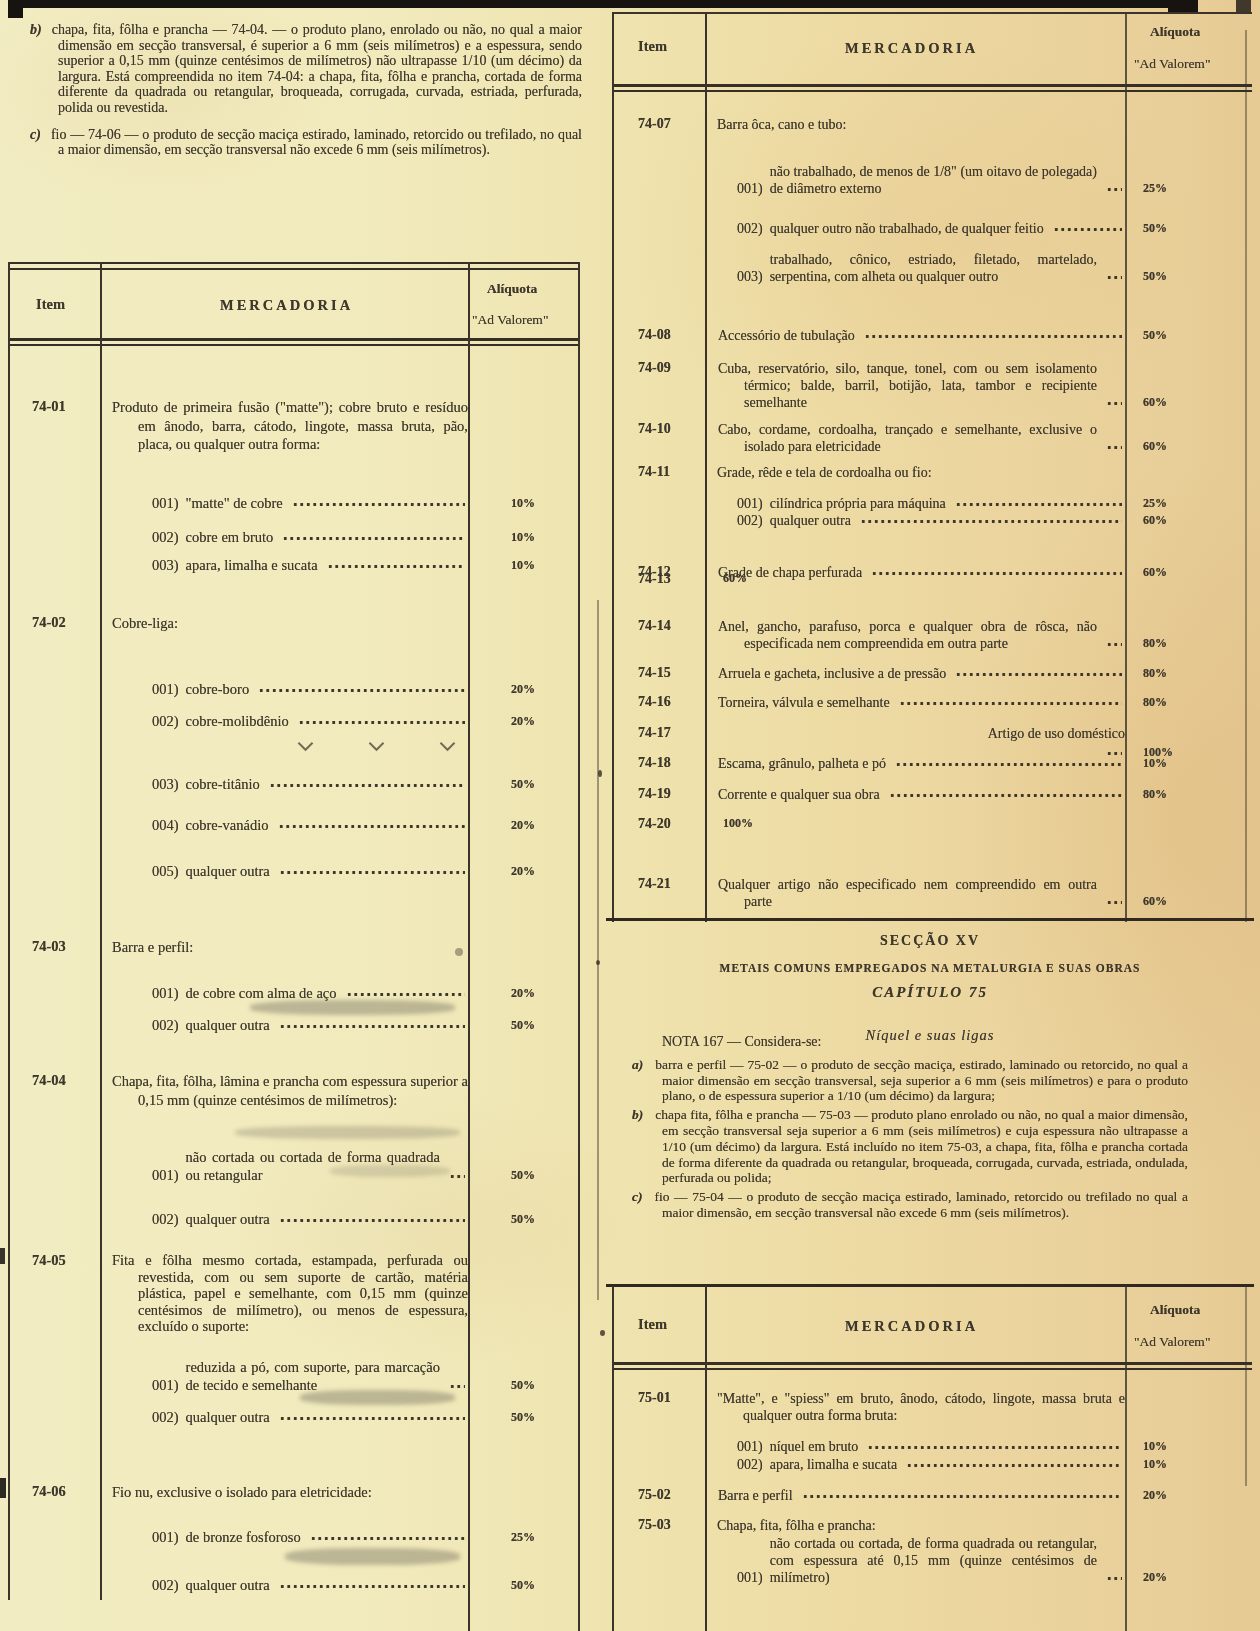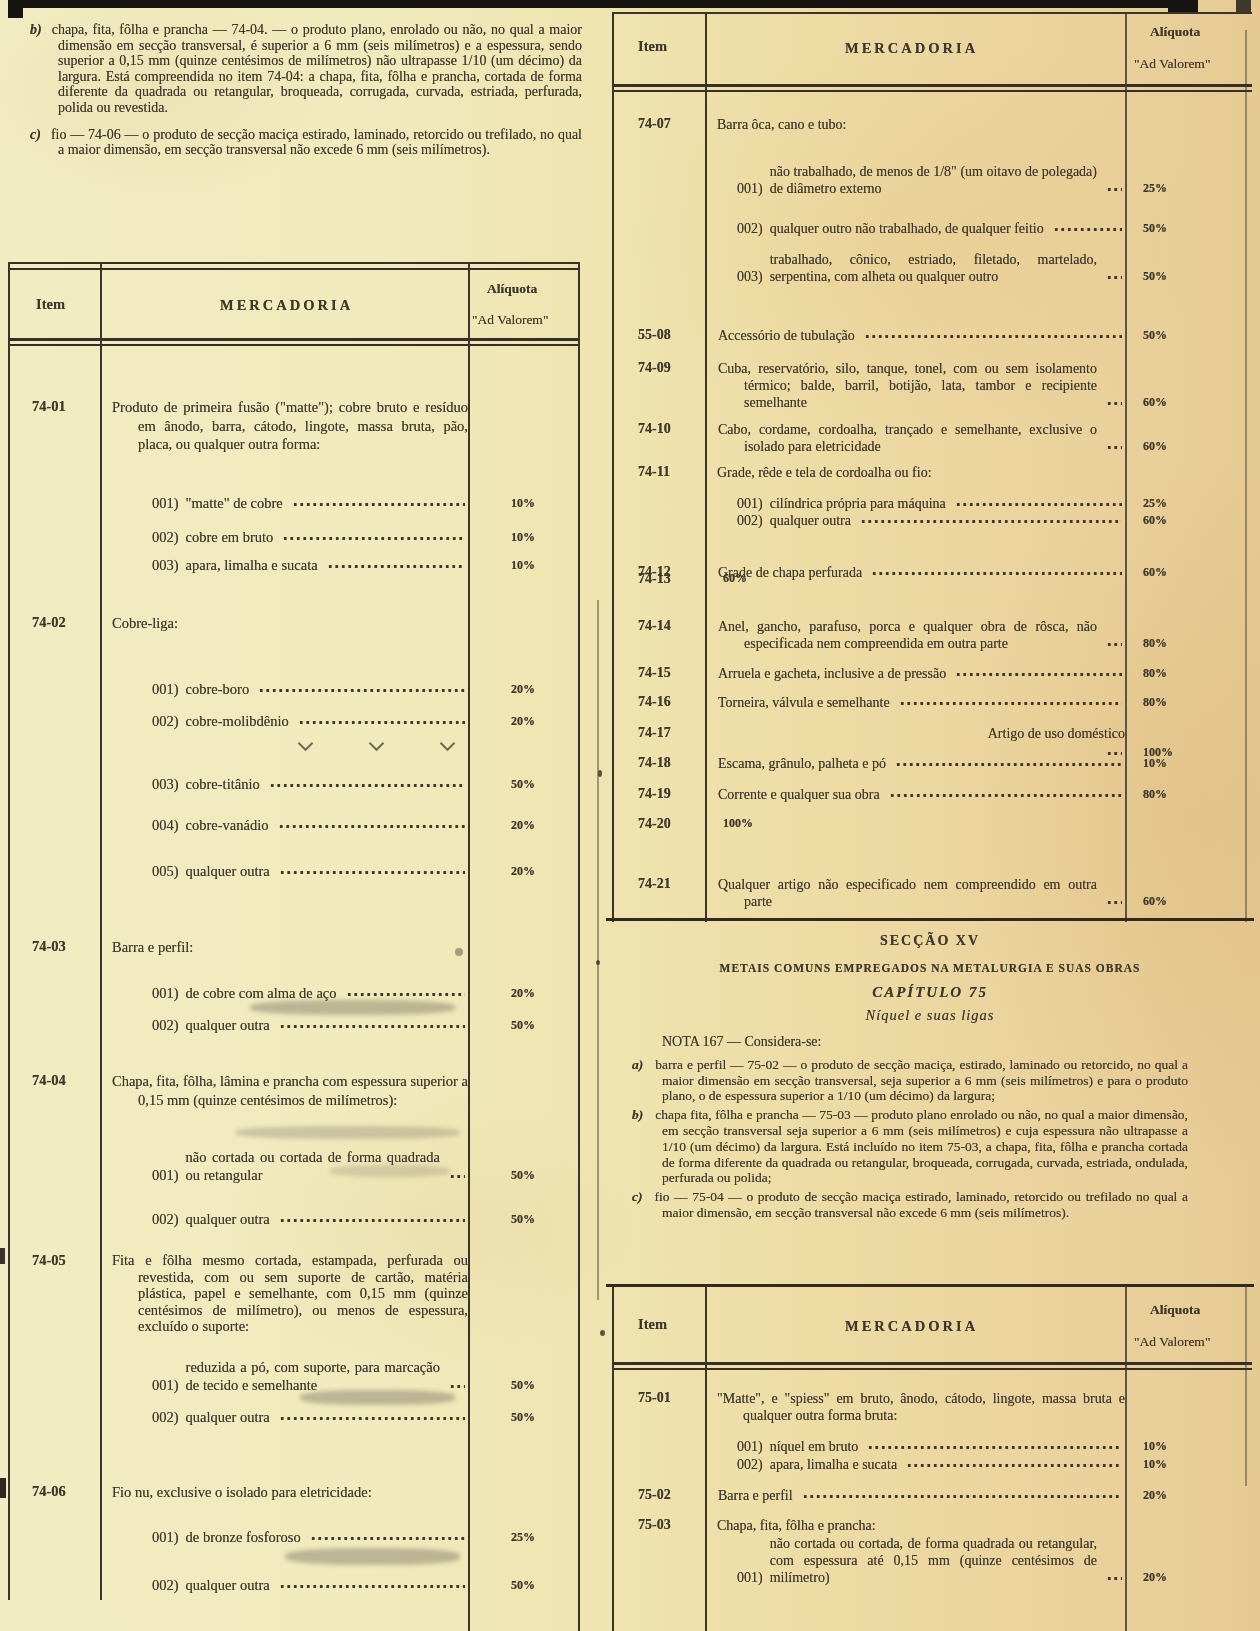--- a/index.html
+++ b/index.html
@@ -51,21 +51,21 @@
   .th{position:absolute;font-weight:bold;white-space:nowrap;}
   .th.merc{letter-spacing:3px;font-size:14.5px;}
   .th.itm{font-size:14.5px;}
   .th.aliq{font-size:13.5px;}
   .th.adval{font-size:13.5px;}
   
   .sec{position:absolute;left:608px;width:644px;text-align:center;font-weight:bold;}
   .sec.big{font-size:14px;letter-spacing:2px;}
   .sec.small{font-size:11.5px;letter-spacing:1px;}
   .sec.cap{font-style:italic;font-size:15px;letter-spacing:2px;}
-  .sec.sub{font-style:italic;font-weight:normal;font-size:14.5px;letter-spacing:1px;}
+  .sec.sub{font-style:italic;font-weight:normal;font-size:14.5px;letter-spacing:1px;margin-top:20px;}
   .nota{position:absolute;left:632px;width:556px;font-size:13.5px;line-height:15.8px;text-align:justify;}
   .nota .nh{margin:0 0 7px 0;font-size:14px;}
   .nota p{margin:0 0 3px 0;padding-left:30px;}
   .nota p.hang{text-indent:-30px;}
   .nota .lbl{font-weight:bold;font-style:italic;padding-right:12px;}
   .arrows{position:absolute;display:flex;gap:60px;}
   .arrows i{width:9px;height:9px;border-left:2px solid rgba(60,54,44,.7);border-bottom:2px solid rgba(60,54,44,.7);transform:rotate(-45deg);}
 </style>
 </head>
 <body>
@@ -329,21 +329,21 @@
     <div></div>
   <div class="subflex">
       <span class="code">003)</span>
       <span class="txt">trabalhado, cônico, estriado, filetado, martelado, serpentina, com alheta ou qualquer outro</span>
       <span class="leader"></span>
     </div>
   <div class="rate">50%</div>
 </div>
 
 <div class="rrow" style="top:327px;">
-  <div class="item">55-08</div>
+  <div class="item">74-08</div>
   <div class="subflex" style="padding-left:13px;">
       <span class="txt">Accessório de tubulação</span>
       <span class="leader"></span>
     </div>
   <div class="rate">50%</div>
 </div>
 <div class="rrow" style="top:360px;">
   <div class="item">74-09</div>
   <div class="subflex" style="padding-left:13px;">
       <span class="txt" style="text-indent:-0px;padding-left:26px;text-indent:-26px;">Cuba, reservatório, silo, tanque, tonel, com ou sem isolamento térmico; balde, barril, botijão, lata, tambor e recipiente semelhante</span>

